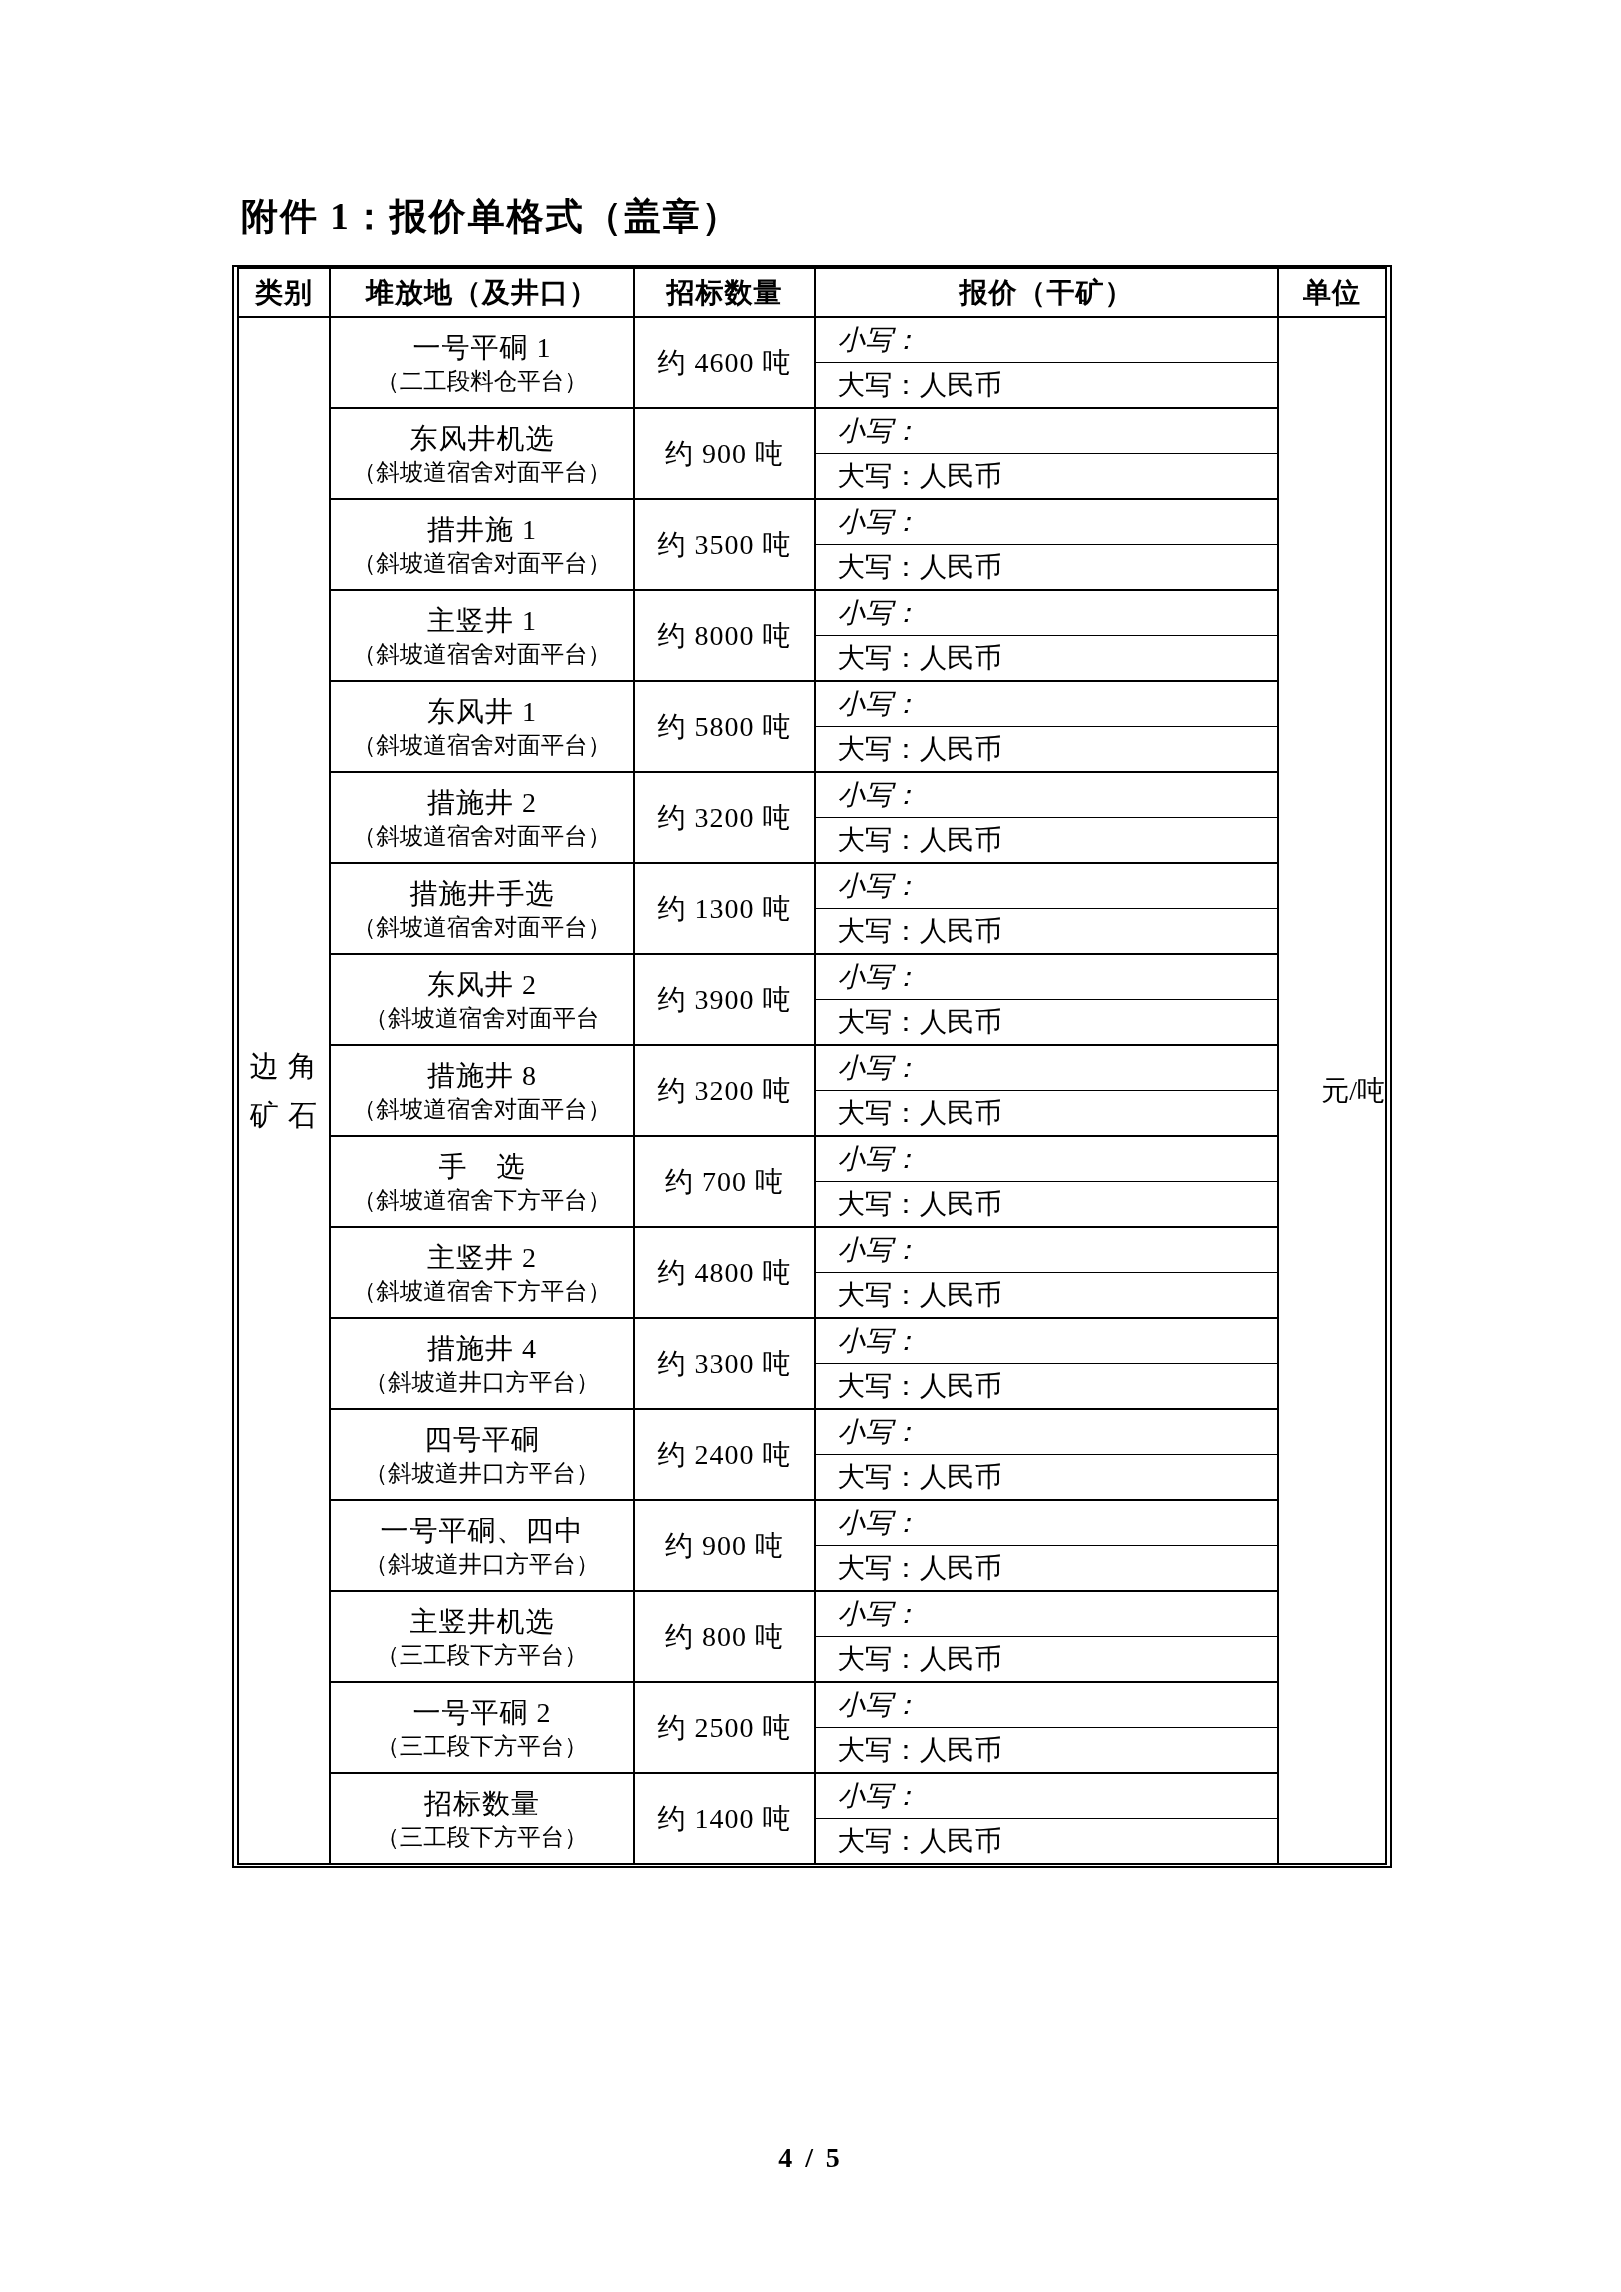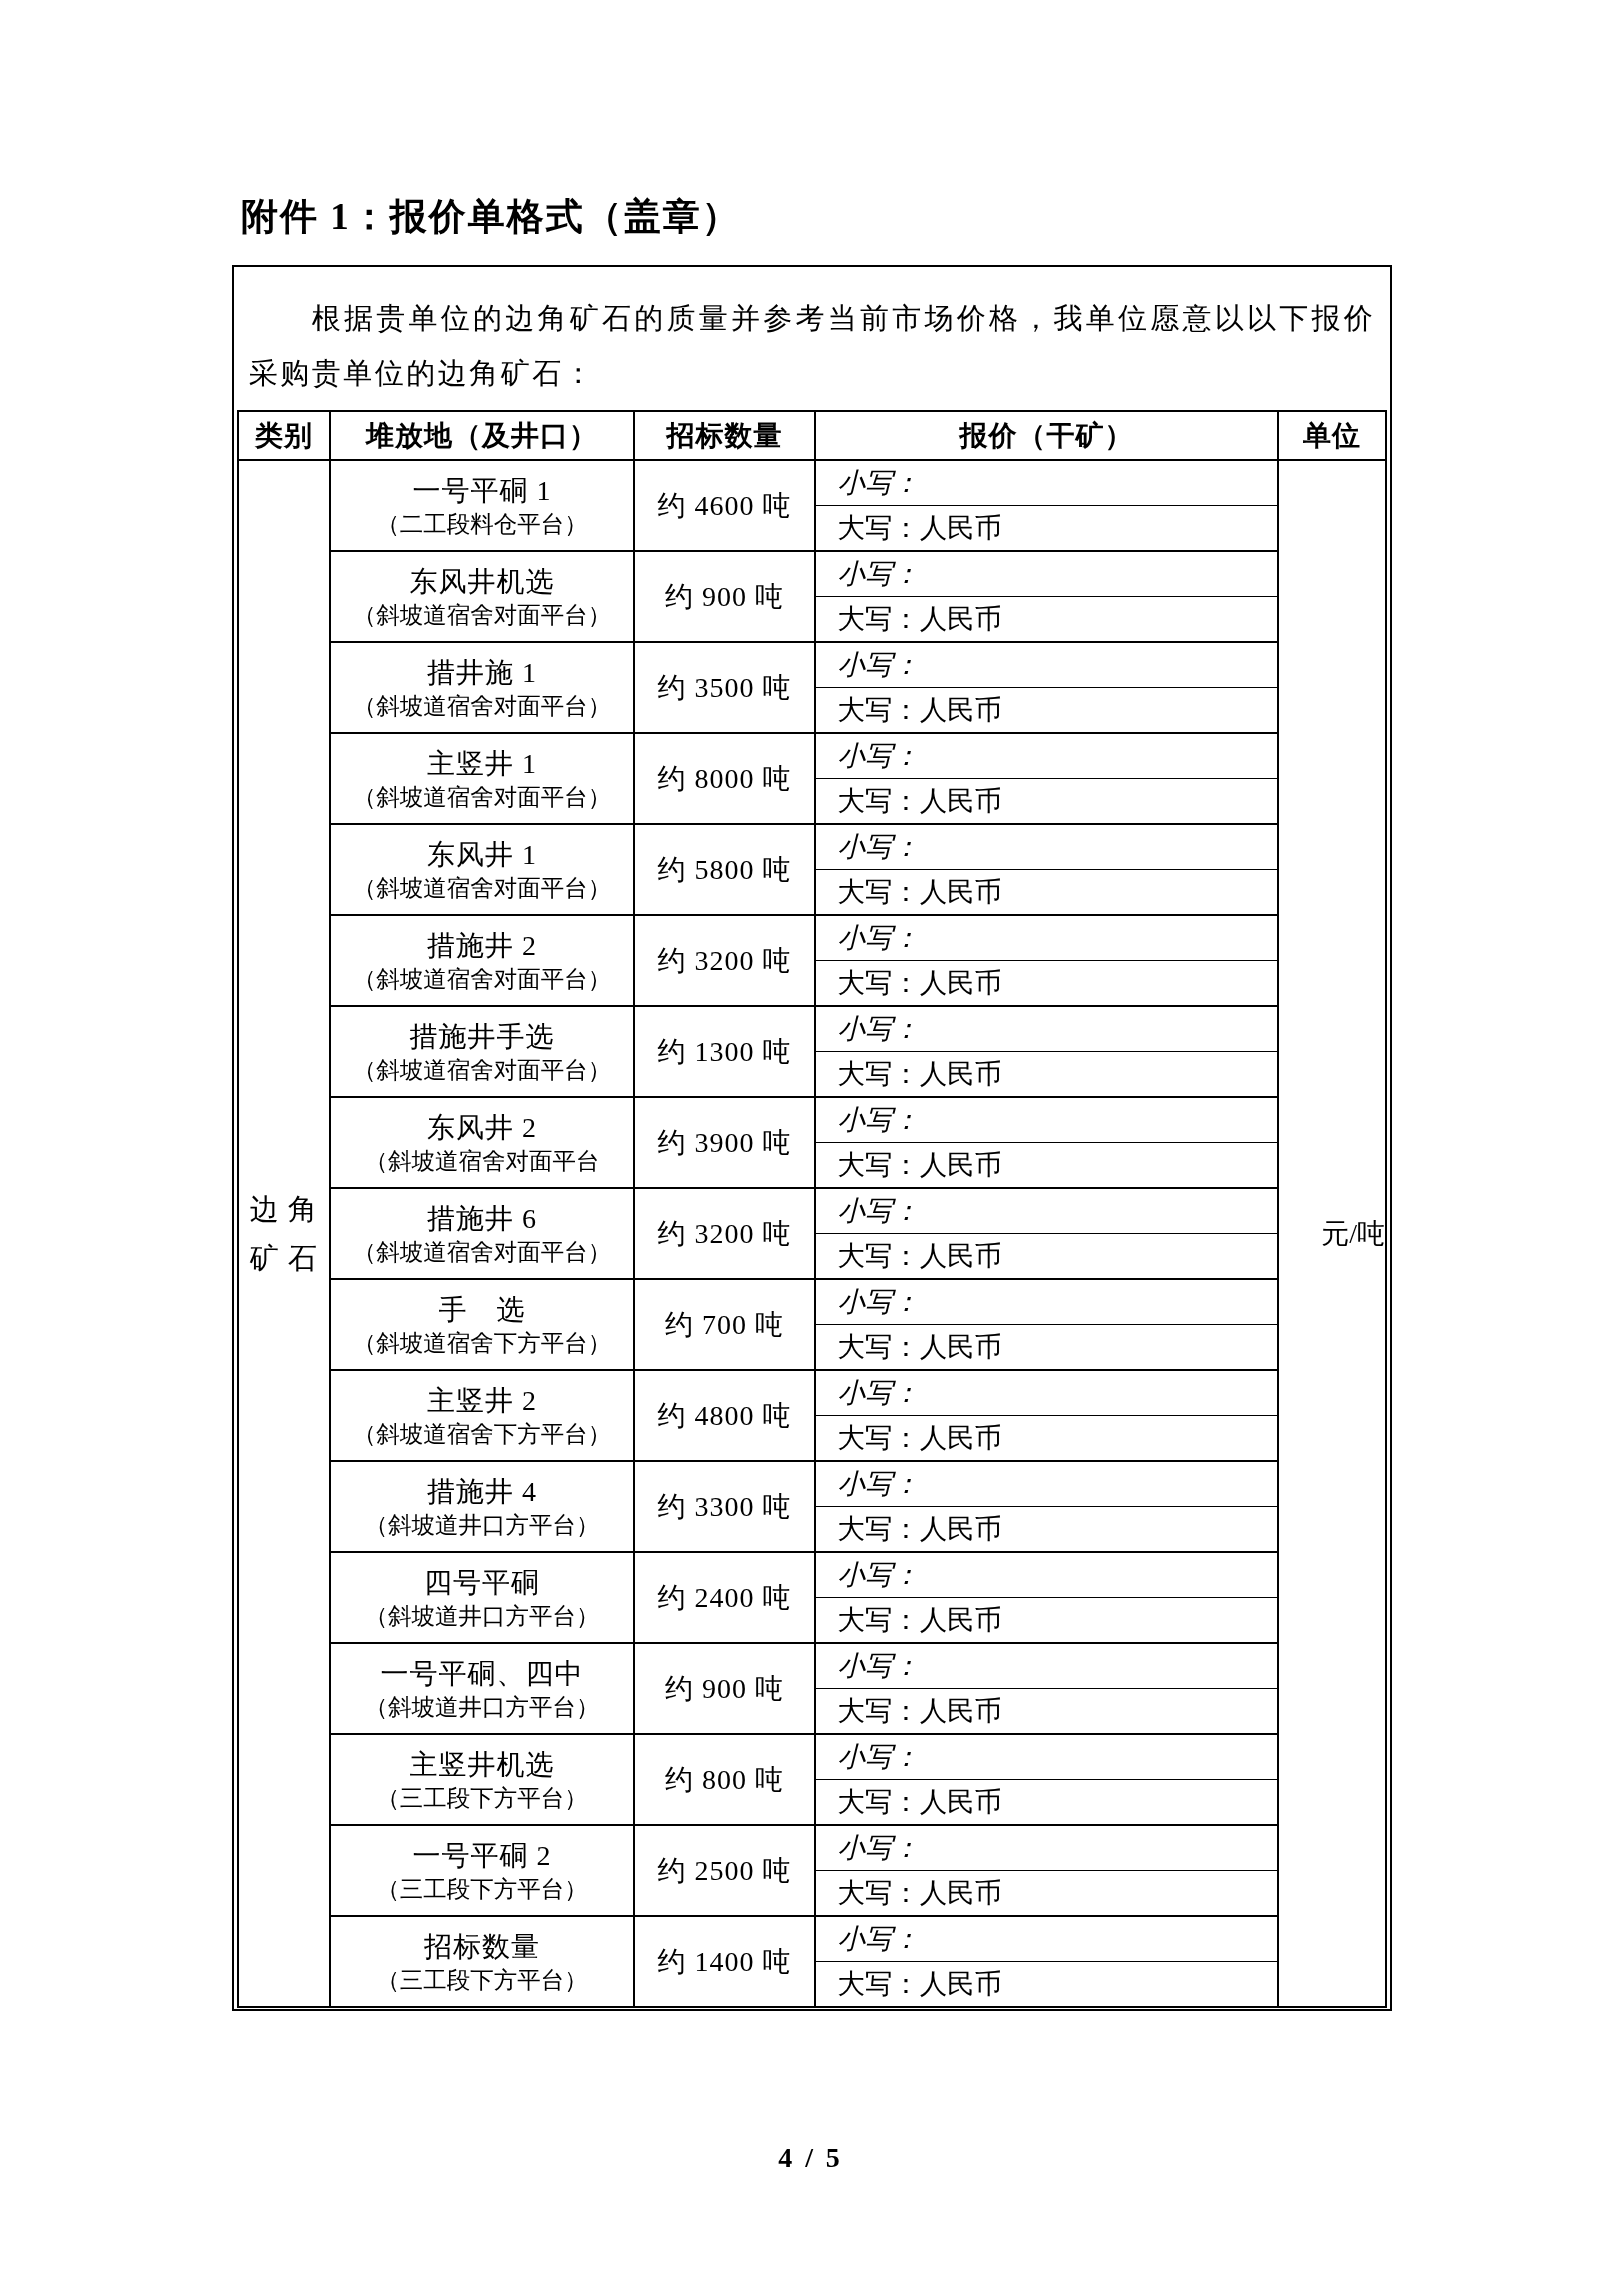--- a/index.html
+++ b/index.html
@@ -61,21 +61,20 @@
   }
 </style>
 </head>
 <body>
 
 <div class="page">
 
   <h1 class="title">附件 1：报价单格式（盖章）</h1>
 
   <div class="box">
-    <p class="intro">根据贵单位的边角矿石的质量并参考当前市场价格，我单位愿意以以下报价采购贵单位的边角矿石：</p>
 
     <table class="quote-table">
       <colgroup>
         <col style="width:92px">
         <col style="width:304px">
         <col style="width:181px">
         <col style="width:463px">
         <col>
       </colgroup>
       <thead>
@@ -184,21 +183,21 @@
     </td>
     <td class="qty" rowspan="2">约 3900 吨</td>
     <td class="quote">小写：</td>
   </tr>
   <tr class="row-bottom">
     <td class="quote">大写：人民币</td>
   </tr>
 
   <tr class="row-top">
     <td class="loc" rowspan="2">
-      <div class="loc-name">措施井 6</div>
+      <div class="loc-name">措施井 8</div>
       <div class="loc-sub">（斜坡道宿舍对面平台）</div>
     </td>
     <td class="qty" rowspan="2">约 3200 吨</td>
     <td class="quote">小写：</td>
   </tr>
   <tr class="row-bottom">
     <td class="quote">大写：人民币</td>
   </tr>
 
   <tr class="row-top">

